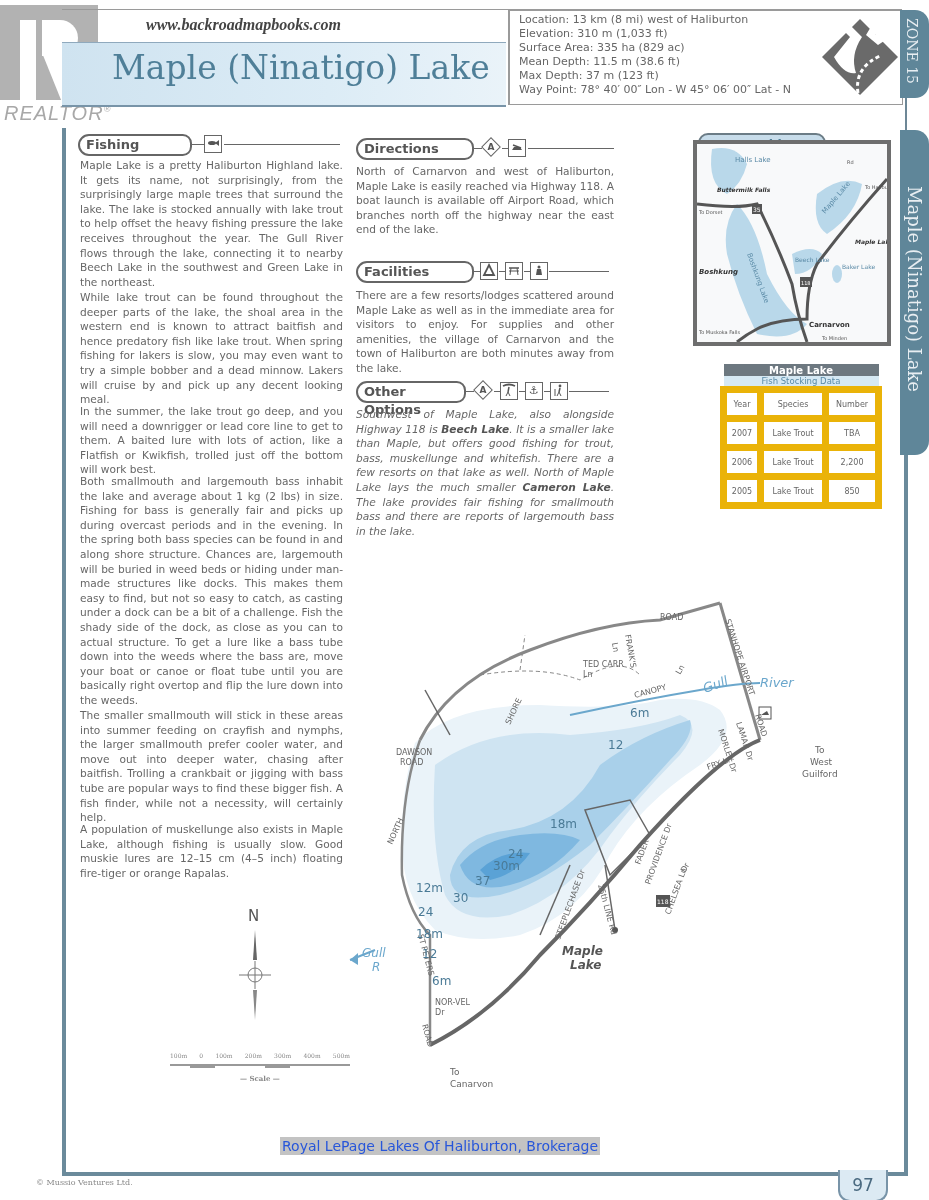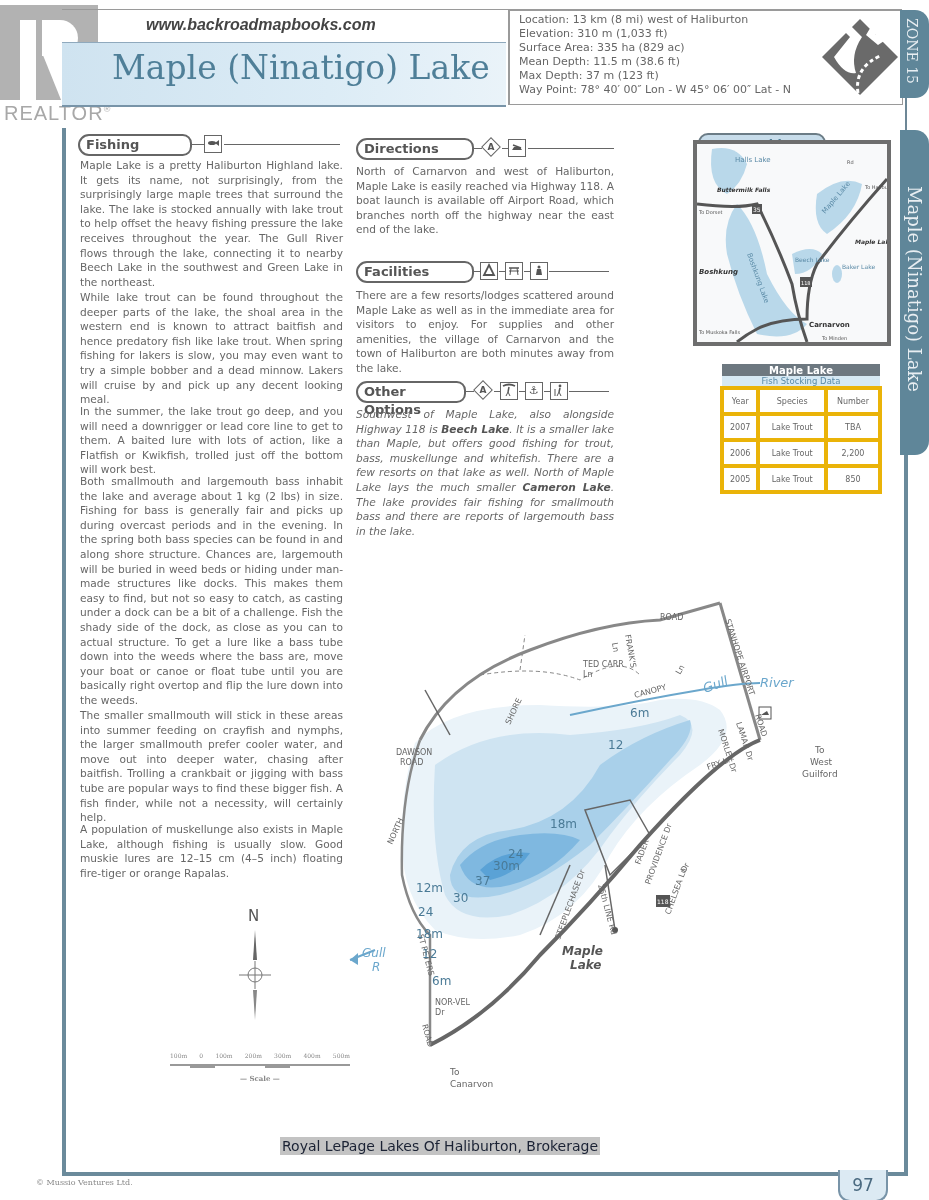--- a/index.html
+++ b/index.html
@@ -4,25 +4,25 @@
 <style>
   html, body { margin: 0; padding: 0; background: #ffffff; }
   body { width: 929px; height: 1200px; position: relative; overflow: hidden; font-family: "DejaVu Sans", sans-serif; color: #555; }
   .abs { position: absolute; }
 
   
   .realtor-logo { left: 0; top: 5px; width: 98px; height: 95px; background: #a5a5a5; opacity: 0.85; }
   .realtor-logo .r-inner { position: absolute; left: 20px; top: 15px; width: 16px; height: 80px; background: #fff; }
   .realtor-logo .r-bowl { position: absolute; left: 42px; top: 15px; width: 36px; height: 36px; background: #fff; border-radius: 0 20px 20px 0; }
   .realtor-logo .r-leg { position: absolute; left: 52px; top: 50px; width: 20px; height: 45px; background: #fff; transform: skewX(22deg); }
-  .realtor-text { left: 4px; top: 102px; font-family: "Liberation Sans", sans-serif; font-size: 20px; color: #a8a8a8; letter-spacing: 1px; }
+  .realtor-text { left: 4px; top: 102px; font-family: "Liberation Sans", sans-serif; font-size: 20px; color: #a8a8a8; letter-spacing: 1px; font-style: italic; }
 
   
   .hdr-top-line { left: 62px; top: 9px; width: 840px; height: 1px; background: #9a9a9a; }
-  .url { left: 146px; top: 16px; font-family: Liberation Sans, sans-serif; font-weight: bold; font-style: italic; font-size: 16px; color: #444; }
+  .url { left: 146px; top: 16px; font-family: Liberation Serif, serif; font-weight: bold; font-style: italic; font-size: 16px; color: #444; }
   .title-band { left: 62px; top: 42px; width: 444px; height: 62px; background: linear-gradient(90deg, #cfe3f0 0%, #dcecf6 60%, #eaf3f9 100%); border-top: 1px solid #8fa9bd; border-bottom: 2px solid #7894a8; }
   .title { left: 112px; top: 48px; font-family: "DejaVu Serif", serif; font-size: 33px; color: #4f7f98; }
   .info-box { left: 508px; top: 10px; width: 392px; height: 93px; border: 1px solid #9a9a9a; border-left: 2px double #9a9a9a; }
   .info-lines { left: 519px; top: 13px; font-size: 11px; line-height: 14px; color: #666; }
   .info-lines div { white-space: nowrap; }
   .brand-logo { left: 820px; top: 15px; width: 80px; height: 85px; }
 
   
   .zone-tab { left: 900px; top: 10px; width: 29px; height: 88px; background: #5f8699; border-radius: 0 14px 14px 0; }
   .zone-tab span { position: absolute; left: 4px; top: 8px; writing-mode: vertical-rl; font-family: "DejaVu Serif", serif; font-size: 14px; color: #e8eef2; }
@@ -47,32 +47,32 @@
   .para b { color: #555; }
 
   
   .area-title { left: 698px; top: 133px; width: 118px; height: 20px; background: #c7dcea; border: 2px solid #6b7c86; border-radius: 10px 10px 0 0; font-weight: bold; font-size: 12.5px; color: #4f7f98; line-height: 20px; padding-left: 6px; }
   .area-map { left: 693px; top: 140px; width: 190px; height: 198px; border: 4px solid #6e6e6e; background: #f8f9fa; overflow: hidden; }
 
   
   .stock-table { left: 720px; top: 364px; width: 162px; border-collapse: collapse; font-size: 8px; color: #666; }
   .stock-table th.t1 { background: #6d7880; color: #fff; font-size: 10px; height: 12px; padding: 0; }
   .stock-table th.t2 { background: #d6e9f4; color: #5a8aa6; font-size: 8.5px; height: 10px; padding: 0; font-weight: normal; }
-  .stock-table td { border: 4px solid #eab308; text-align: center; height: 22px; padding: 0; }
+  .stock-table td { border: 7px solid #eab308; text-align: center; height: 22px; padding: 0; }
   .stock-dot { left: 732px; top: 368px; font-size: 8px; color: #888; }
 
   
   .lake-map { left: 340px; top: 595px; width: 500px; height: 500px; }
   .map-label { font-family: "DejaVu Sans", sans-serif; fill: #666; font-size: 8px; }
   .depth { font-family: "DejaVu Sans", sans-serif; fill: #4a7a96; font-size: 12px; }
 
   .compass { left: 235px; top: 905px; width: 40px; height: 140px; }
   .scale-bar { left: 170px; top: 1052px; width: 180px; height: 40px; }
 
-  .watermark { left: 280px; top: 1137px; background: #c0c0c0; color: #0f172a; font-family: "DejaVu Sans", sans-serif; font-size: 14px; padding: 1px 2px; opacity: 0.95; }
+  .watermark { left: 280px; top: 1137px; background: #c0c0c0; color: #1d4ed8; font-family: "DejaVu Sans", sans-serif; font-size: 14px; padding: 1px 2px; opacity: 0.95; }
   .copyright { left: 36px; top: 1178px; font-family: "DejaVu Serif", serif; font-size: 8px; color: #888; }
   .page-num { left: 838px; top: 1170px; width: 46px; height: 30px; background: #dceaf3; border: 2px solid #7894a8; border-top: none; border-radius: 0 0 12px 12px; font-family: "DejaVu Sans", sans-serif; font-size: 17px; color: #4a6a80; text-align: center; line-height: 30px; }
 </style>
 </head>
 <body>
 
 <div class="abs realtor-logo">
   <div class="r-inner"></div>
     <div class="r-bowl"></div>
     <div class="r-leg"></div>

